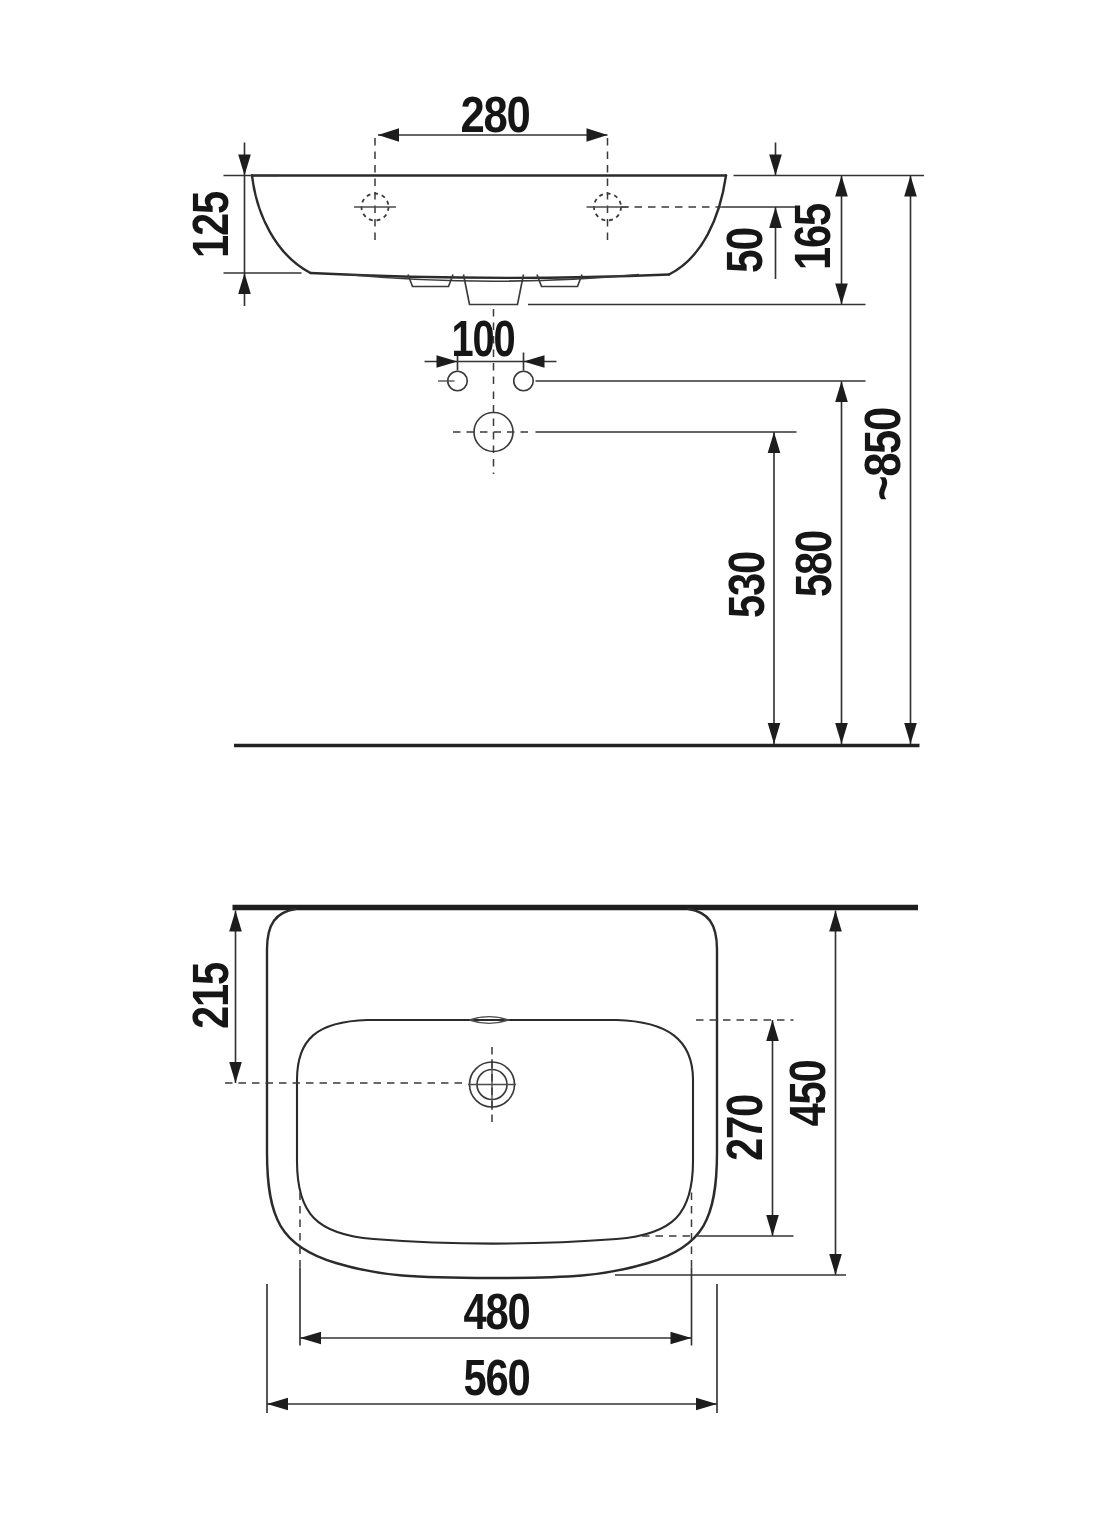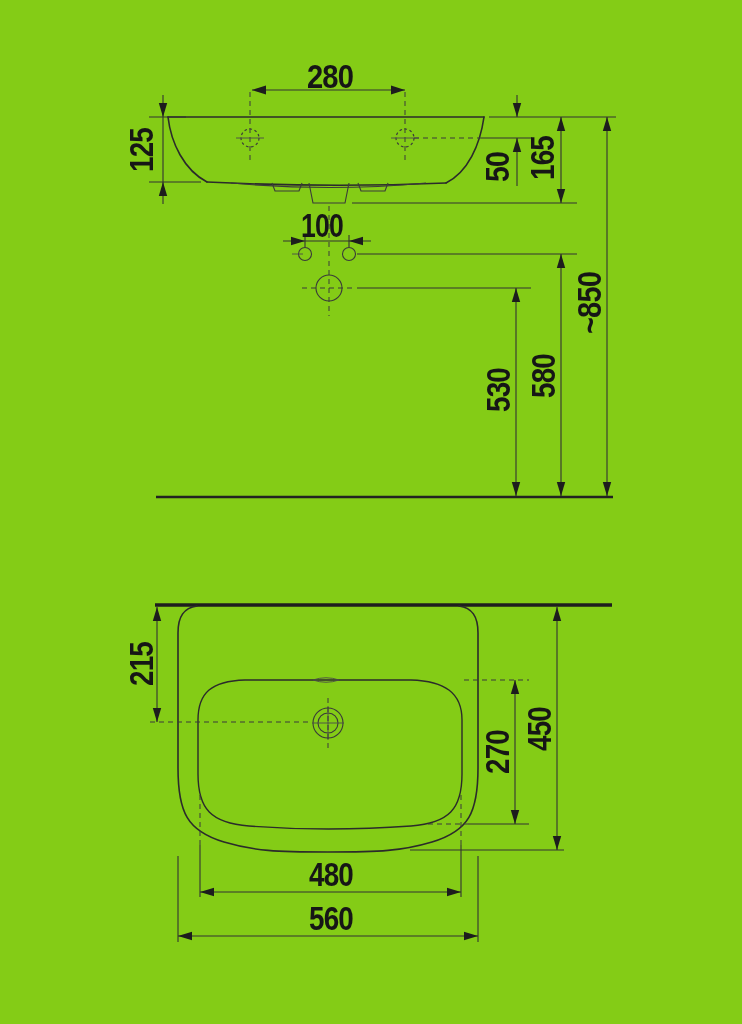--- a/index.html
+++ b/index.html
@@ -1,17 +1,17 @@
 <!DOCTYPE html>
 <html><head>
 <meta charset="utf-8">
 <style>
   html,body{margin:0;padding:0;background:#e8e8e8;}
   .page{
-    width:742px;height:1024px;background:#84cc16;position:relative;overflow:hidden;
+    width:742px;height:1024px;background:#ffffff;position:relative;overflow:hidden;
     font-family:"Liberation Sans",sans-serif;
   }
   svg{display:block;}
   .outline{fill:none;stroke:#2b2b2b;stroke-width:1.6;stroke-linecap:round;}
   .thin{fill:none;stroke:#3a3a3a;stroke-width:1.1;}
   .hair{fill:none;stroke:#4a4a4a;stroke-width:0.9;}
   .dimline{fill:none;stroke:#333333;stroke-width:1.1;}
   .dash{fill:none;stroke:#3a3a3a;stroke-width:1;stroke-dasharray:5 4;}
   .dashsm{fill:none;stroke:#3a3a3a;stroke-width:1.2;stroke-dasharray:2.6 2.6;}
   .wall{fill:none;stroke:#1e1e1e;stroke-width:3.6;}

